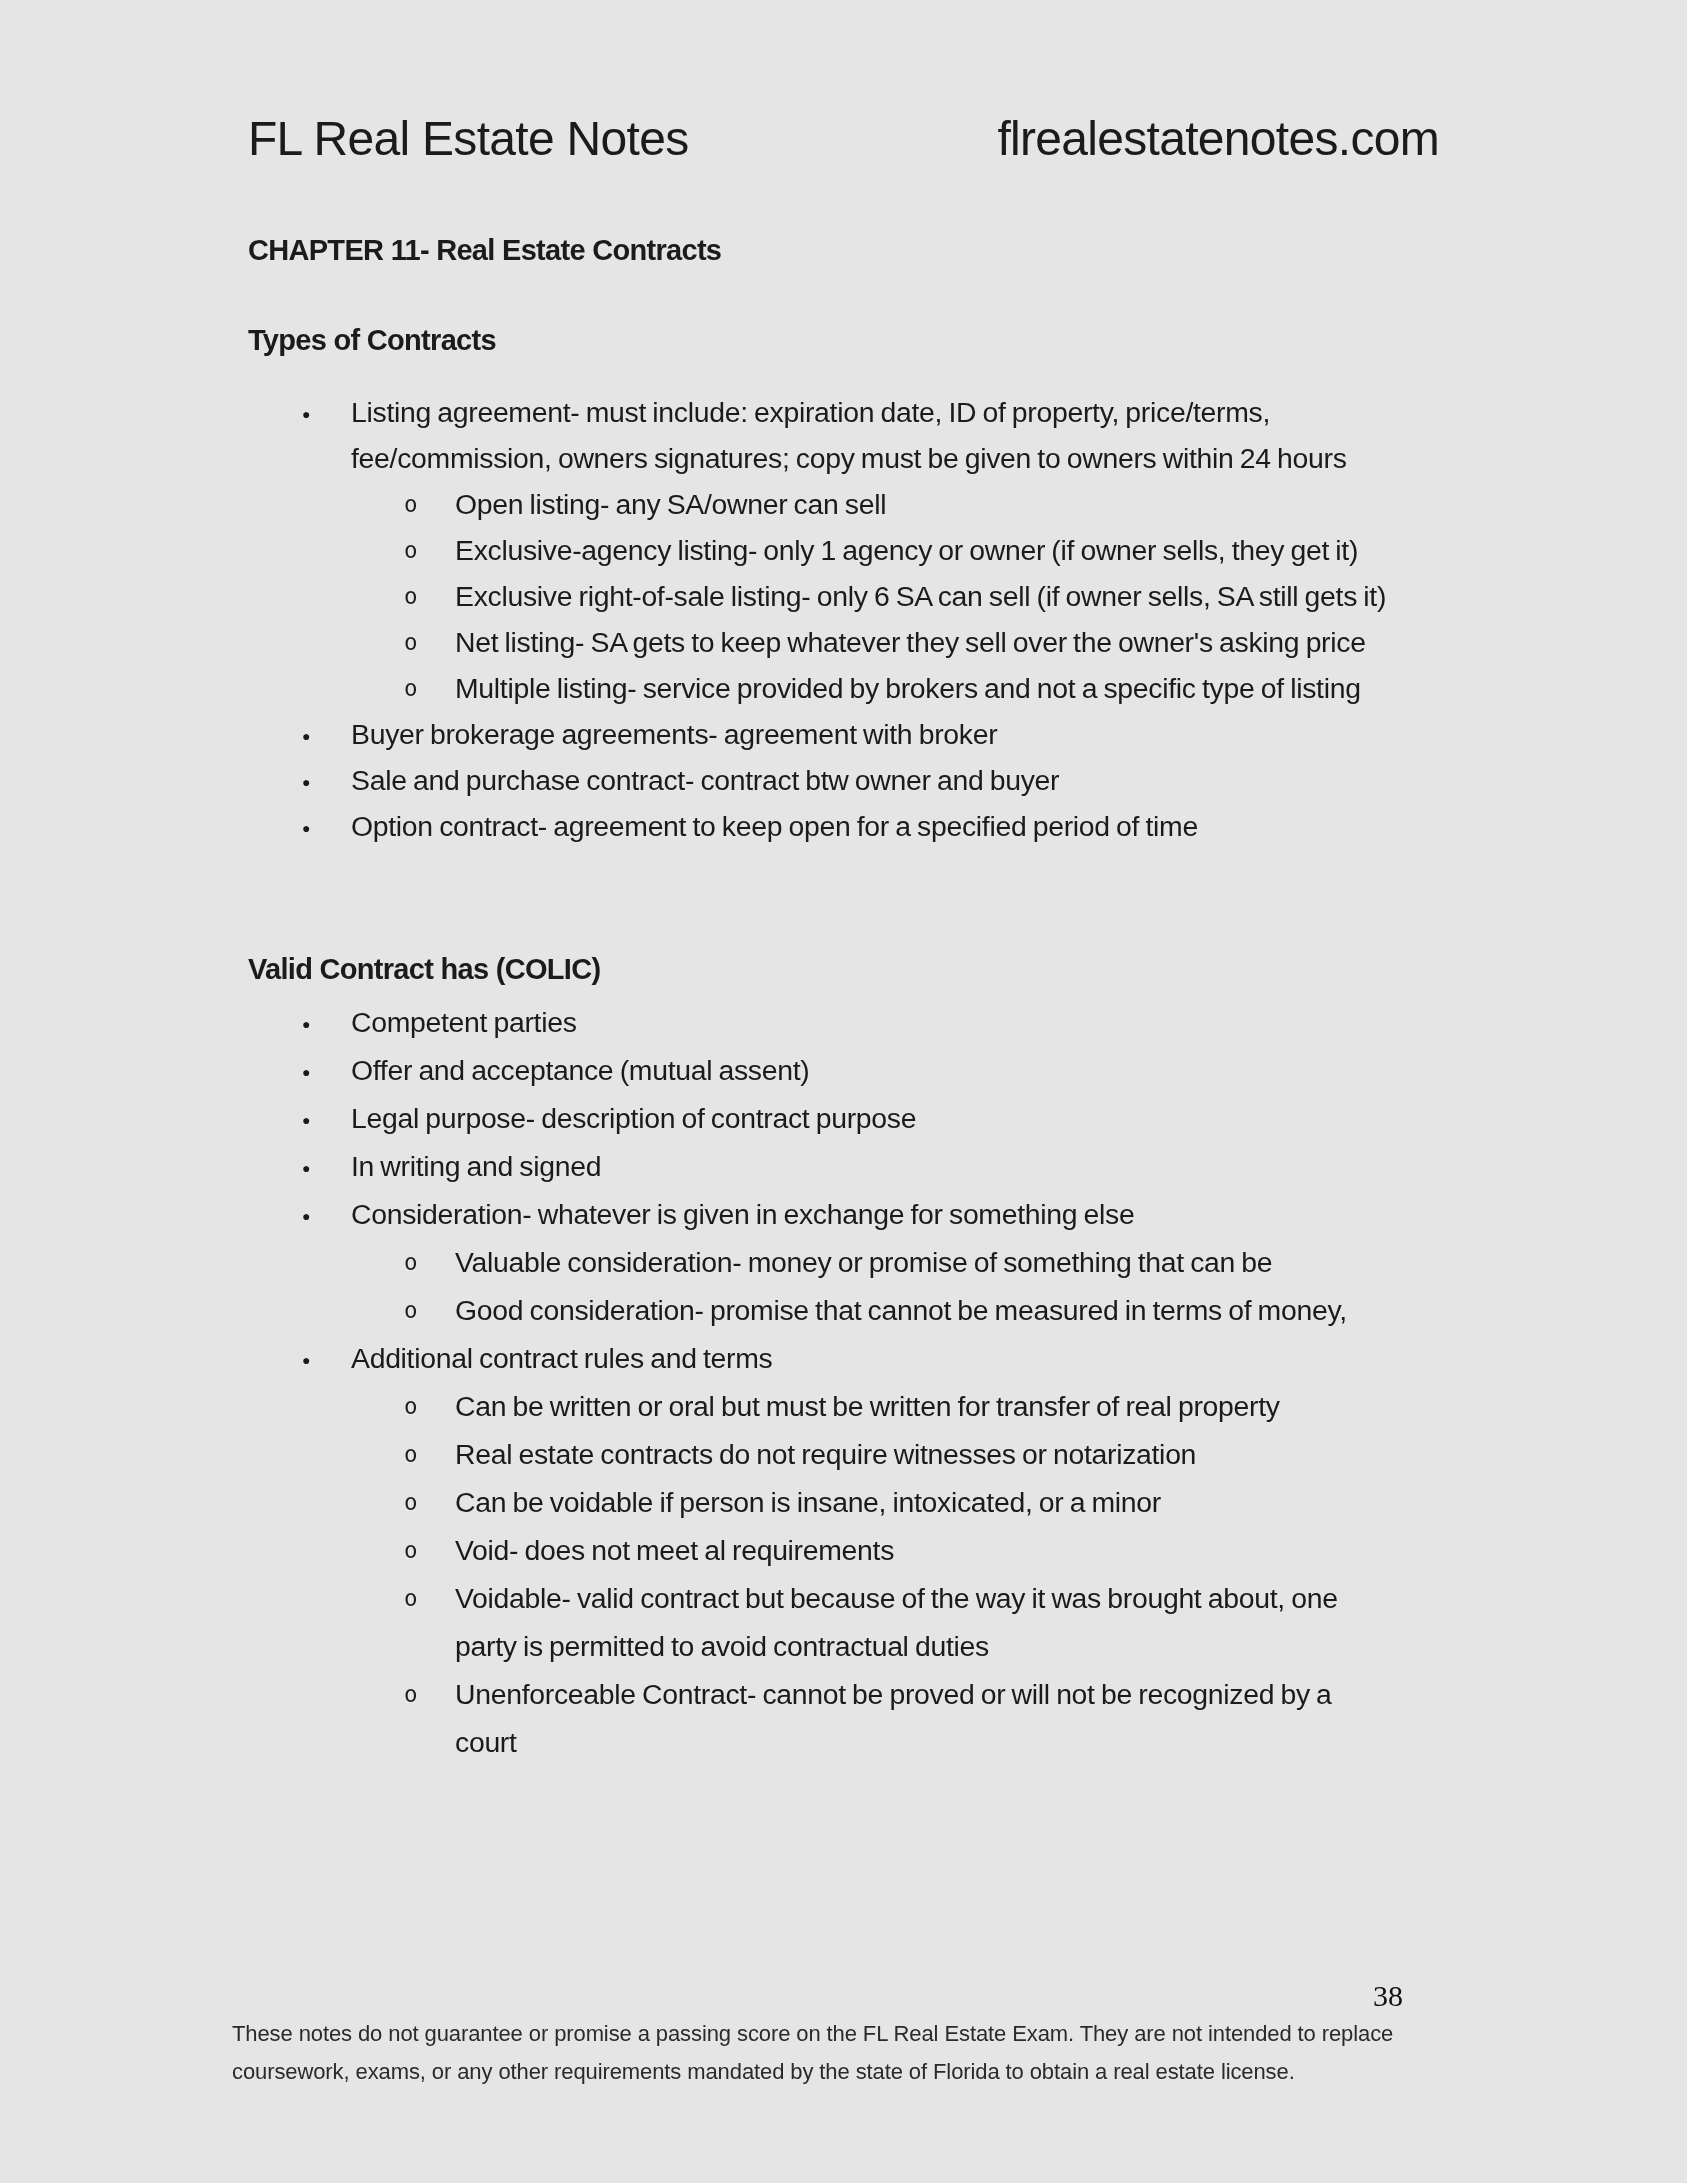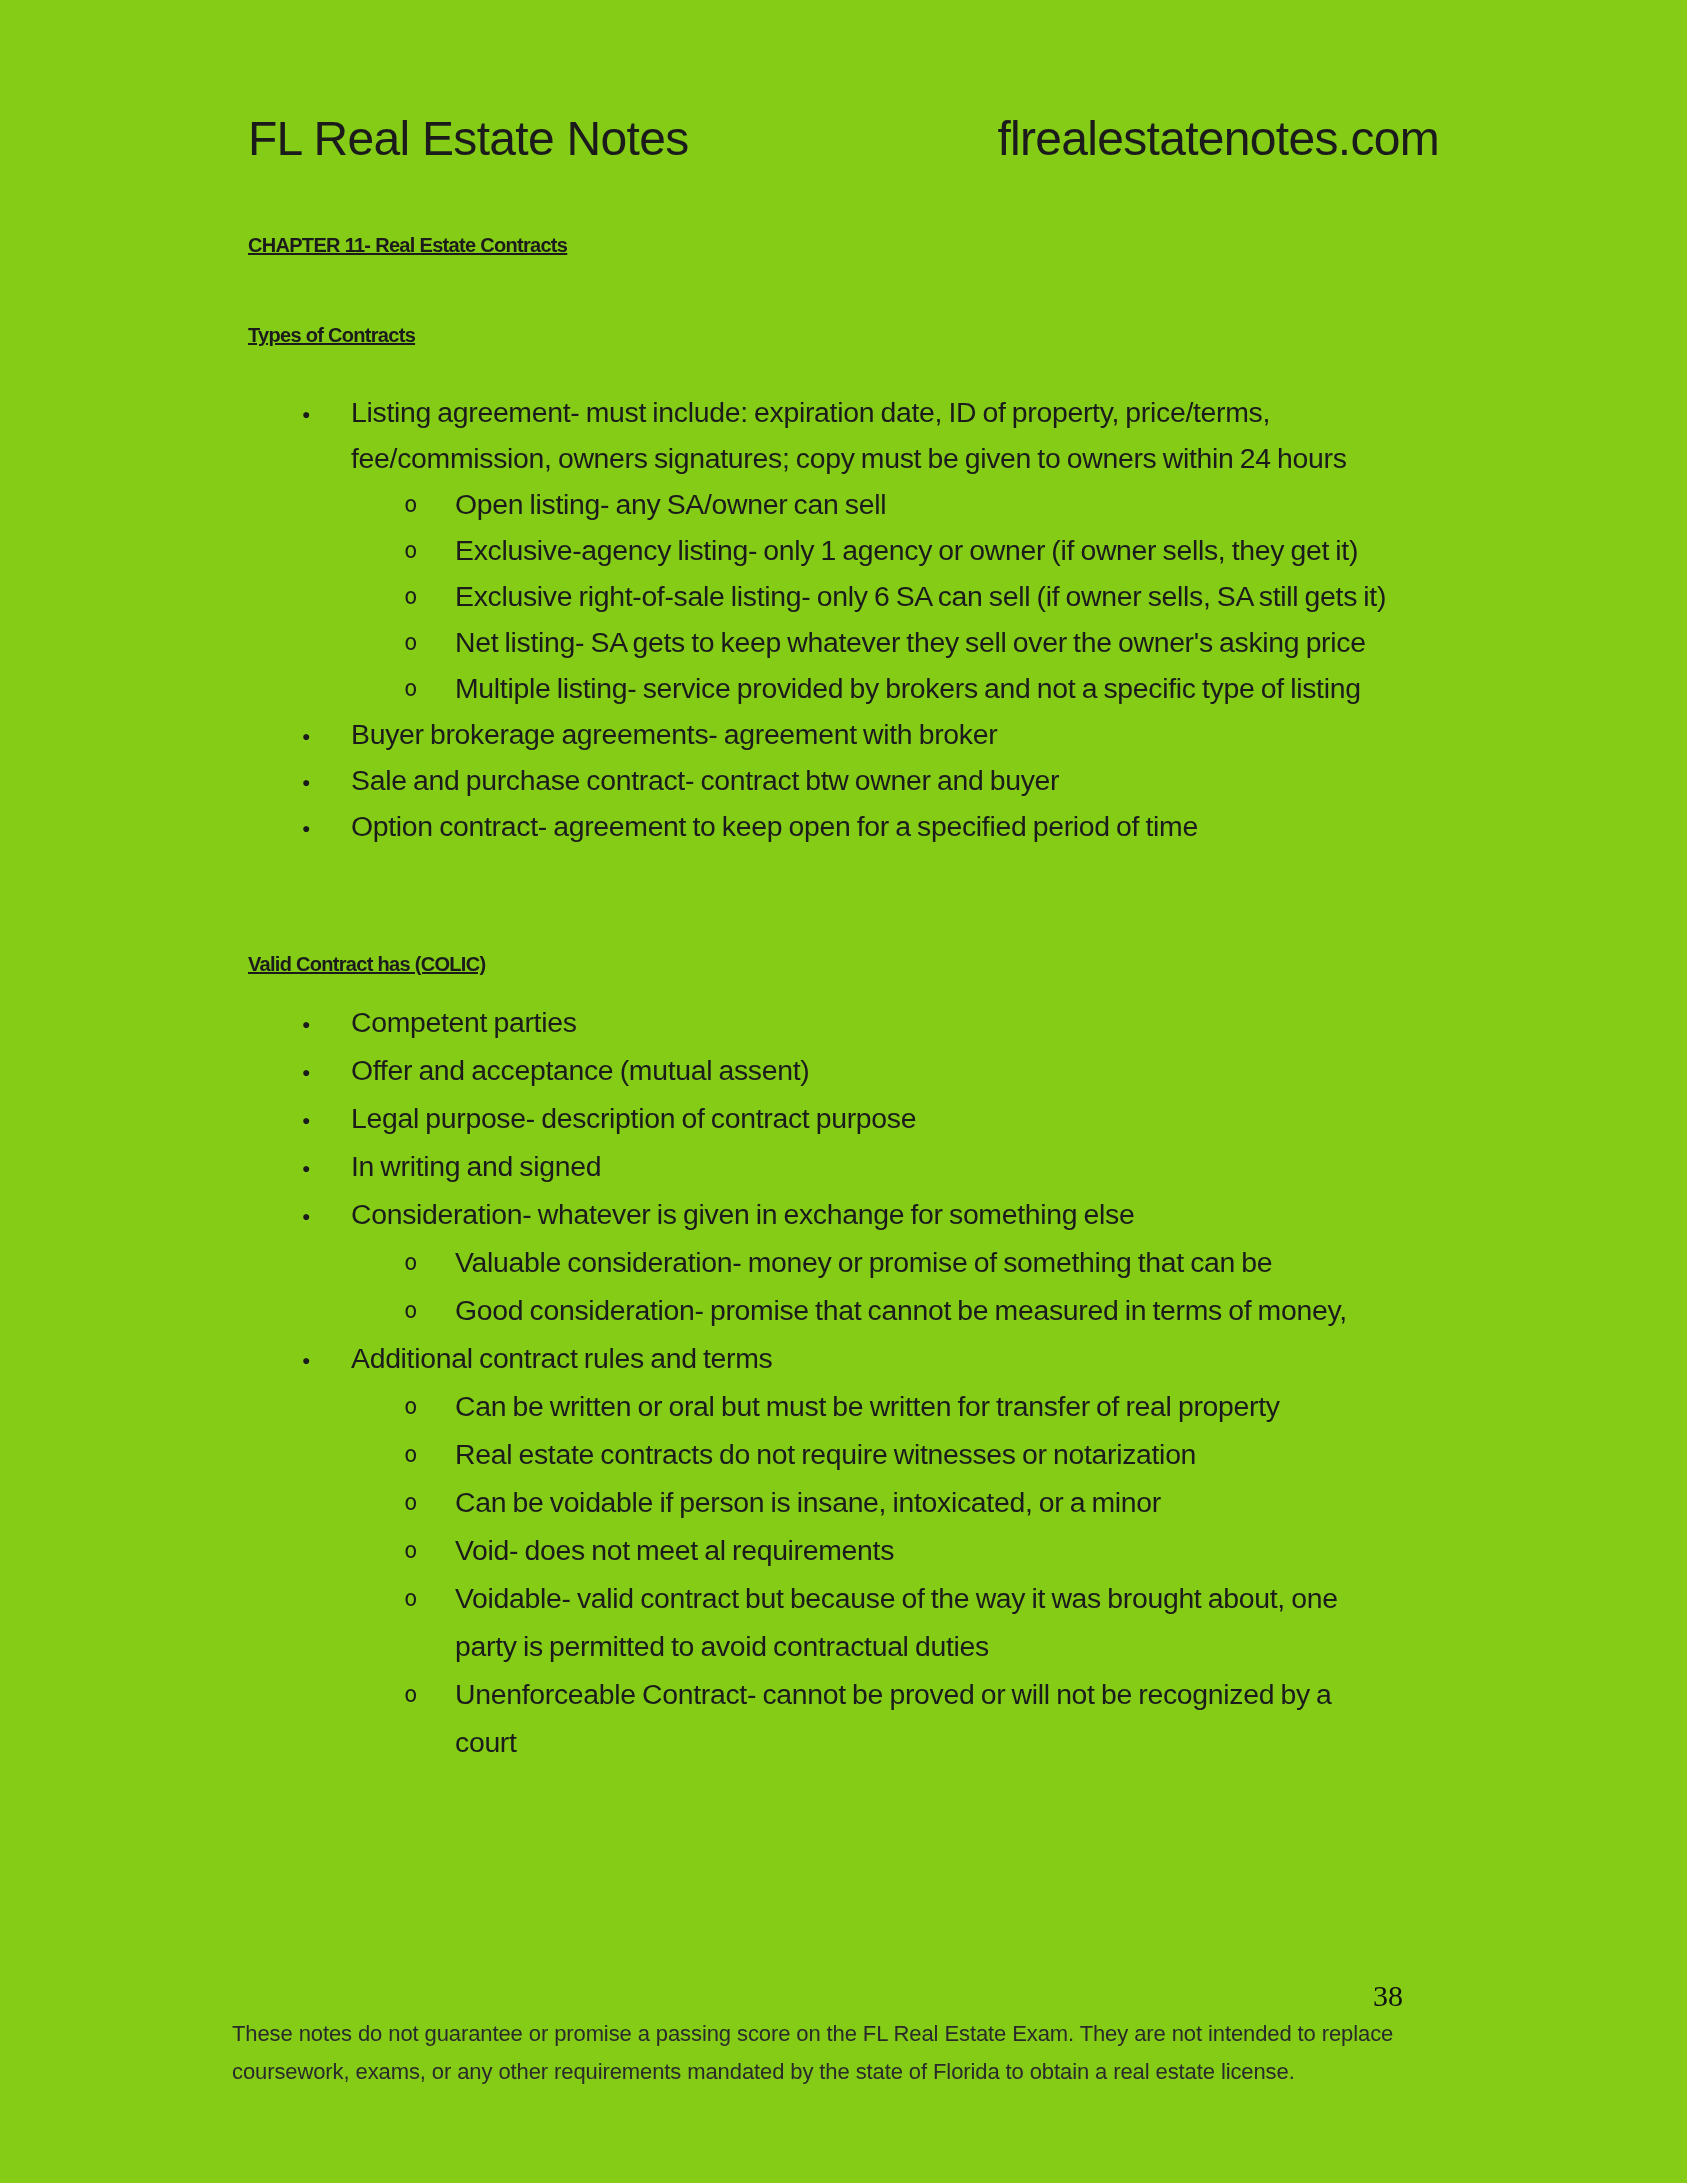--- a/index.html
+++ b/index.html
@@ -1,20 +1,20 @@
 <!DOCTYPE html>
 <html style="font-size:10.6px"><head>
 <meta charset="utf-8">
 <style>
   html, body { margin: 0; padding: 0; background: #ffffff; }
   .page {
     position: relative;
     width: 1687px;
     height: 2183px;
-    background: #84cc16;
+    background: #e5e5e5;
     font-family: "Liberation Sans", sans-serif;
     color: #1b1b1b;
     overflow: hidden;
   }
   
   .title-row {
     position: absolute;
     left: 248px;
     right: 248px;
     top: 111px;
@@ -23,25 +23,24 @@
     align-items: baseline;
     font-size: 48px;
     font-weight: 400;
     letter-spacing: -0.7px;
     white-space: nowrap;
   }
   
   .h-bold {
     position: absolute;
     left: 248px;
-    font-size: 20px;
+    font-size: 29px;
     font-weight: 700;
     letter-spacing: -0.7px;
     white-space: nowrap;
-    text-decoration: underline;
   }
   .chapter { top: 234px; }
   .types   { top: 324px; }
   .valid   { top: 953px; }
   
   .list {
     position: absolute;
     left: 248px;
     right: 238px;
     font-size: 28.4px;

